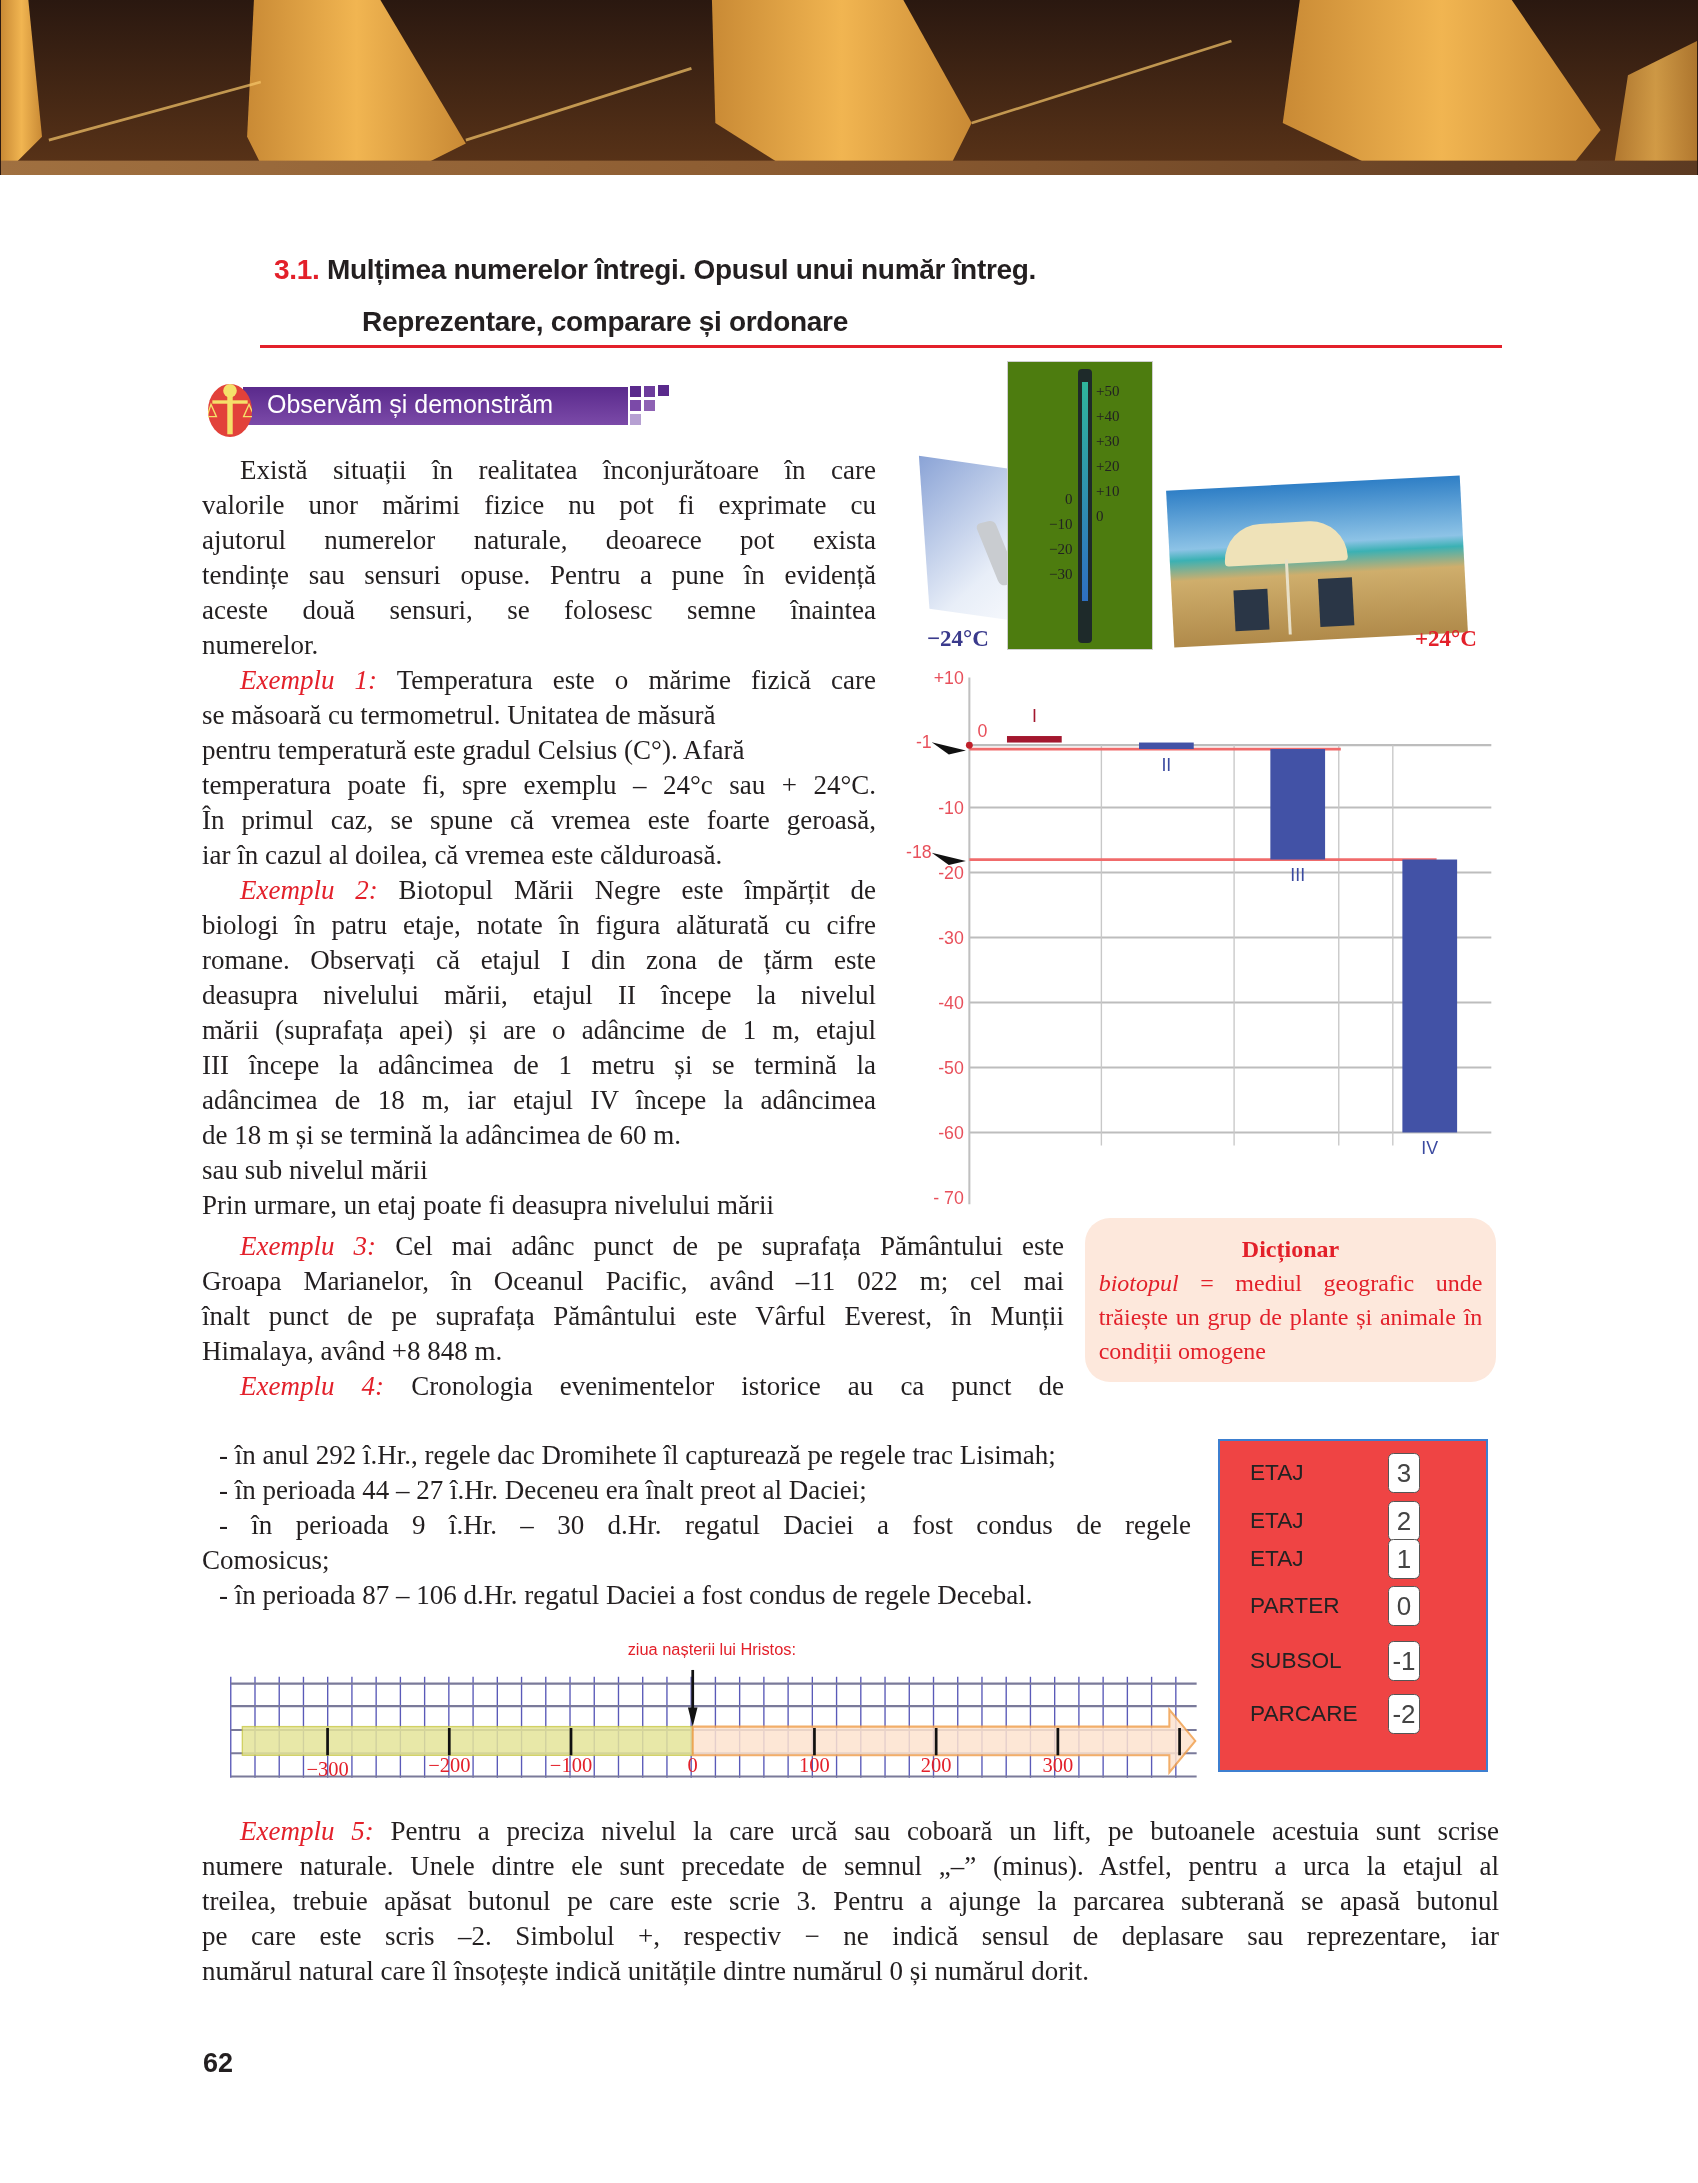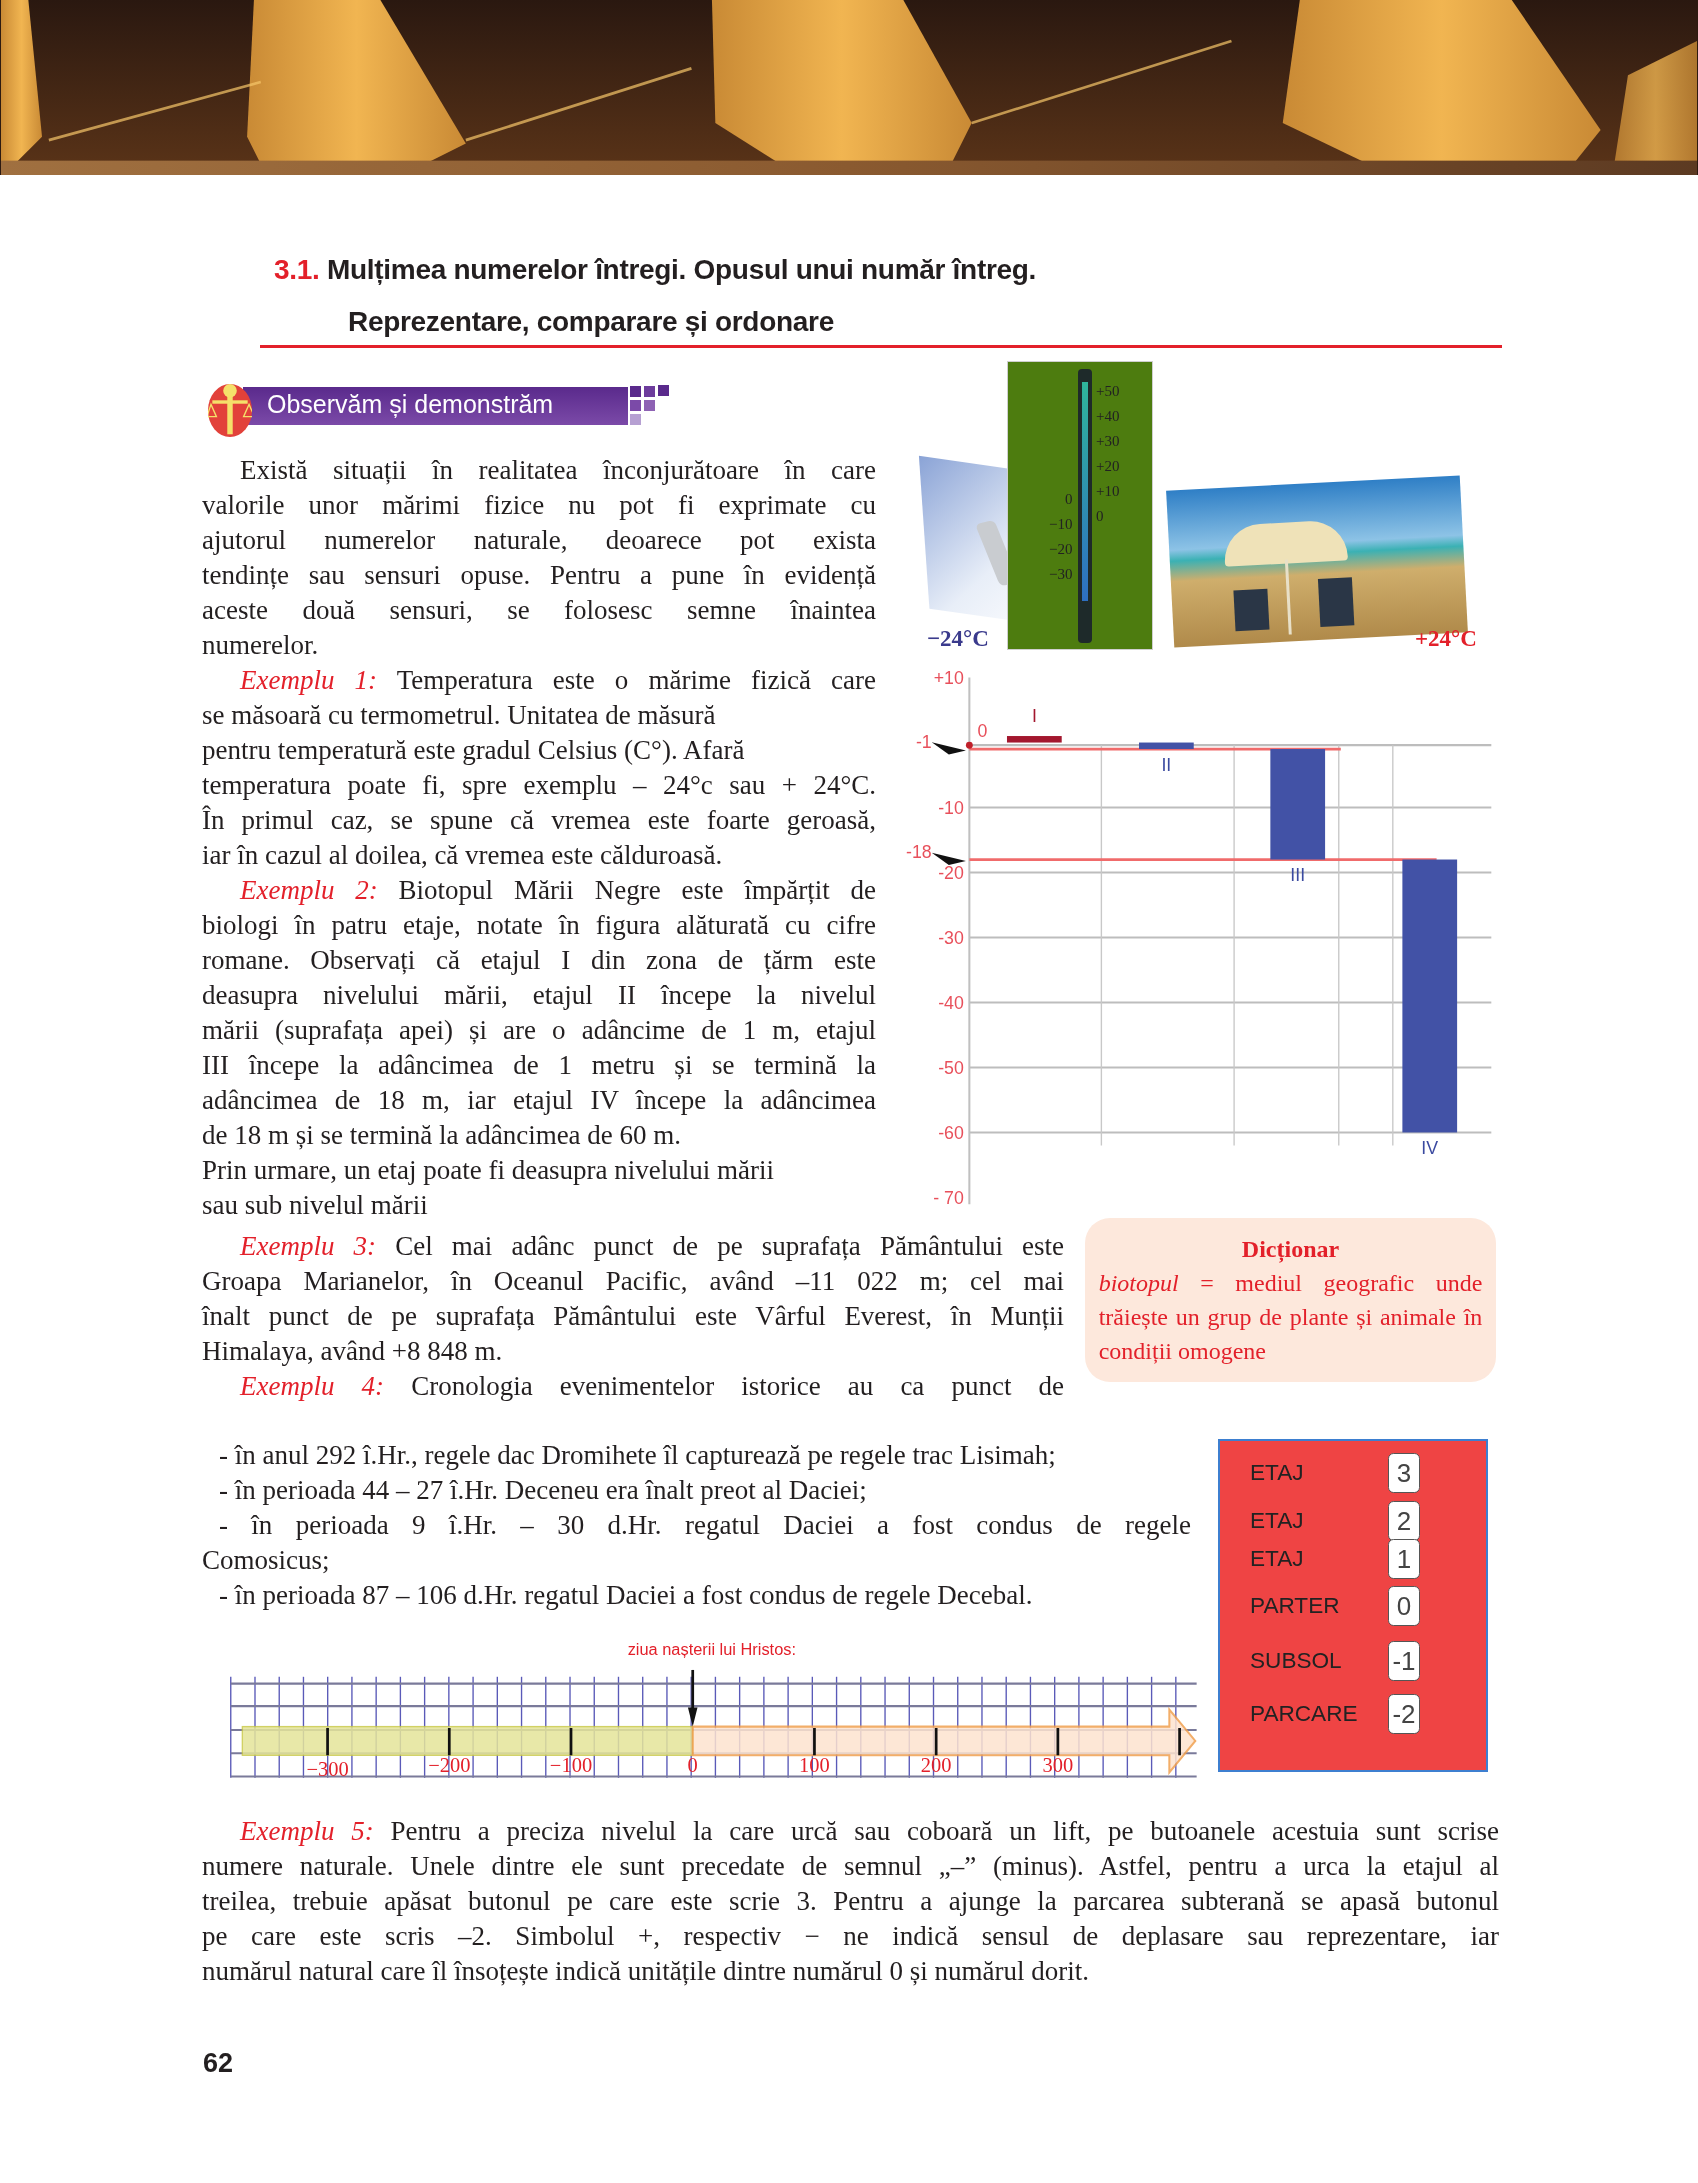--- a/index.html
+++ b/index.html
@@ -83,21 +83,21 @@
     <line x1="680" y1="205" x2="1010" y2="100" stroke="#f7c76a" stroke-width="4" opacity="0.7"></line>
     <line x1="1420" y1="180" x2="1800" y2="60" stroke="#f7c76a" stroke-width="4" opacity="0.7"></line>
     <rect x="0" y="235" width="2481" height="21" fill="url(#strip)"></rect>
   </svg>
 </div>
 
 <div class="abs title" style="left:274px; top:245px;">
   <span class="num">3.1.</span>
   <span>Mulțimea numerelor întregi. Opusul unui număr întreg.</span>
 </div>
-<div class="abs title" style="left:348px; top:297px;">Reprezentare, comparare și ordonare</div>
+<div class="abs title" style="left:362px; top:297px;">Reprezentare, comparare și ordonare</div>
 <div id="title-rule" class="abs"></div>
 
 <div id="badge" class="abs">
   <div class="bar"></div>
   <div class="emblem">
     <svg width="44" height="53" viewBox="0 0 64 78">
       <circle cx="32" cy="10" r="10" fill="#f5e06a"></circle>
       <rect x="28" y="18" width="8" height="56" fill="#f5e06a"></rect>
       <rect x="6" y="24" width="52" height="5" fill="#f5e06a"></rect>
       <path d="M4 30 L12 48 L-2 48 Z" fill="none" stroke="#f5e06a" stroke-width="2"></path>
@@ -132,22 +132,22 @@
   </div>
   <div>
     <span class="line" style="padding-left:38px;"><span class="ex">Exemplu 2:</span><span> Biotopul Mării Negre este împărțit de</span></span>
     <span class="line">biologi în patru etaje, notate în figura alăturată cu cifre</span>
     <span class="line">romane. Observați că etajul I din zona de țărm este</span>
     <span class="line">deasupra nivelului mării, etajul II începe la nivelul</span>
     <span class="line">mării (suprafața apei) și are o adâncime de 1 m, etajul</span>
     <span class="line">III începe la adâncimea de 1 metru și se termină la</span>
     <span class="line">adâncimea de 18 m, iar etajul IV începe la adâncimea</span>
     <span class="line last">de 18 m și se termină la adâncimea de 60 m.</span>
+    <span class="line last">sau sub nivelul mării</span>
     <span class="line last">Prin urmare, un etaj poate fi deasupra nivelului mării</span>
-    <span class="line last">sau sub nivelul mării</span>
   </div>
 </div>
 
 <div class="abs p" style="left:202px; top:1229px; width:862px;">
   <span class="line" style="padding-left:38px;"><span class="ex">Exemplu 3:</span><span> Cel mai adânc punct de pe suprafața Pământului este</span></span>
   <span class="line">Groapa Marianelor, în Oceanul Pacific, având –11 022 m; cel mai</span>
   <span class="line">înalt punct de pe suprafața Pământului este Vârful Everest, în Munții</span>
   <span class="line last">Himalaya, având +8 848 m.</span>
   <span class="line" style="padding-left:38px;"><span class="ex">Exemplu 4:</span><span> Cronologia evenimentelor istorice au ca punct de</span></span>
 </div>

